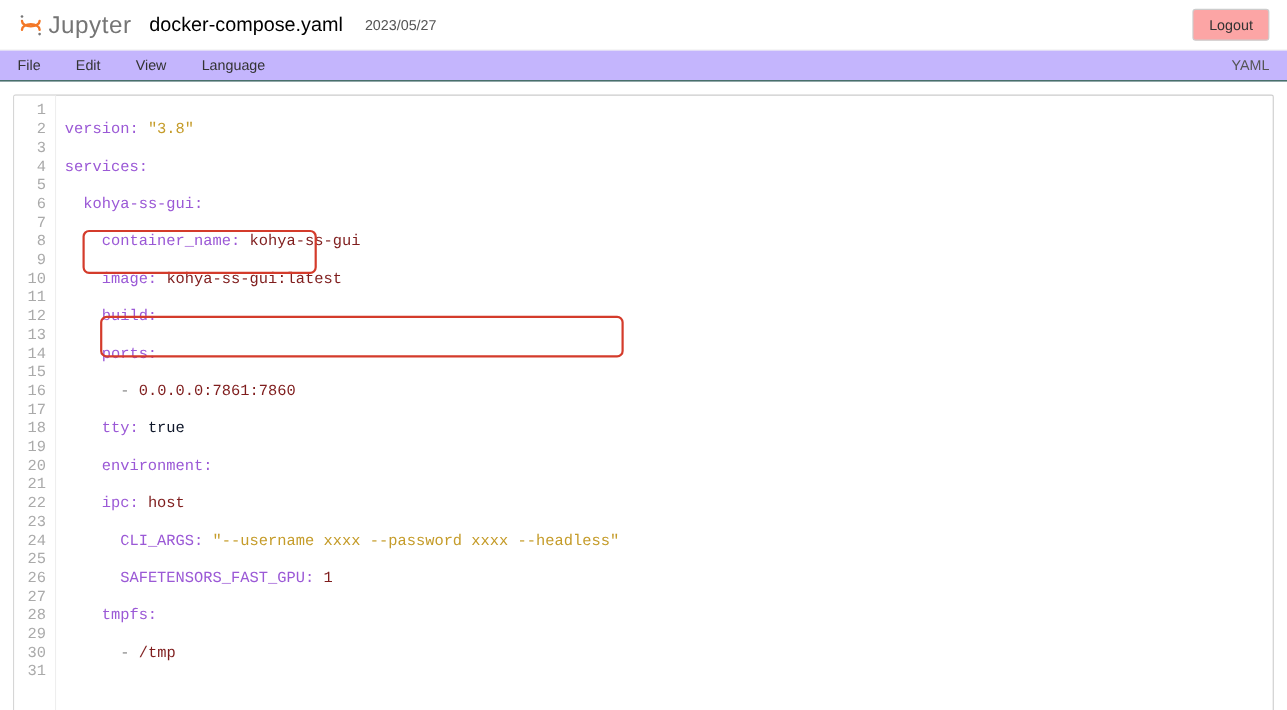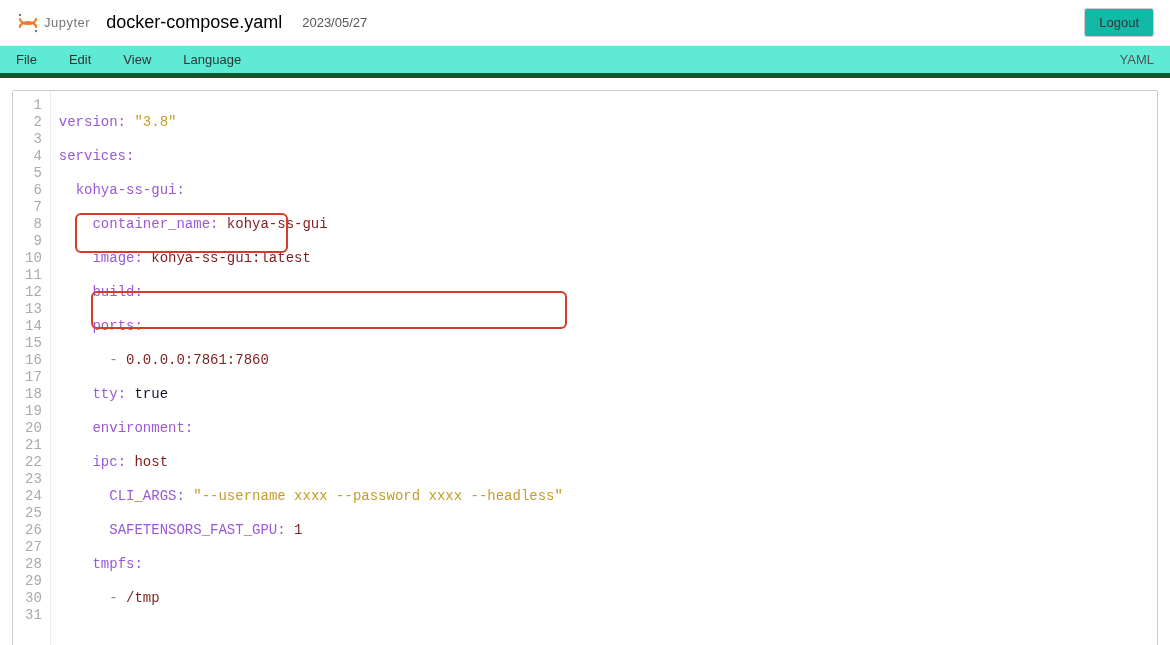--- a/index.html
+++ b/index.html
@@ -15,51 +15,51 @@
       padding: 8px 16px;
       border-bottom: 1px solid #eee;
     }
     .logo-wrap {
       display: flex;
       align-items: center;
       gap: 4px;
     }
     .logo-svg { width: 24px; height: 24px; }
     .logo-text {
-      font-size: 13px;
+      font-size: 22px;
       color: #757575;
       letter-spacing: 0.5px;
     }
     .filename {
       font-size: 18px;
       font-weight: 400;
       margin-left: 16px;
       color: #000;
     }
     .timestamp {
       font-size: 13px;
       color: #555;
       margin-left: 20px;
     }
     .logout-btn {
       margin-left: auto;
       padding: 6px 14px;
       border: 1px solid #ccc;
       border-radius: 3px;
-      background: #14b8a6;
+      background: #fca5a5;
       cursor: pointer;
       font-size: 13px;
       color: #333;
     }
     .menubar {
       display: flex;
       align-items: center;
       padding: 6px 16px;
-      background: #5eead4;
-      border-bottom: 5px solid #14532d;
+      background: #c4b5fd;
+      border-bottom: 1px solid #14532d;
       gap: 32px;
     }
     .menu-item {
       font-size: 13px;
       color: #333;
       cursor: pointer;
     }
     .lang-indicator {
       margin-left: auto;
       font-size: 13px;

